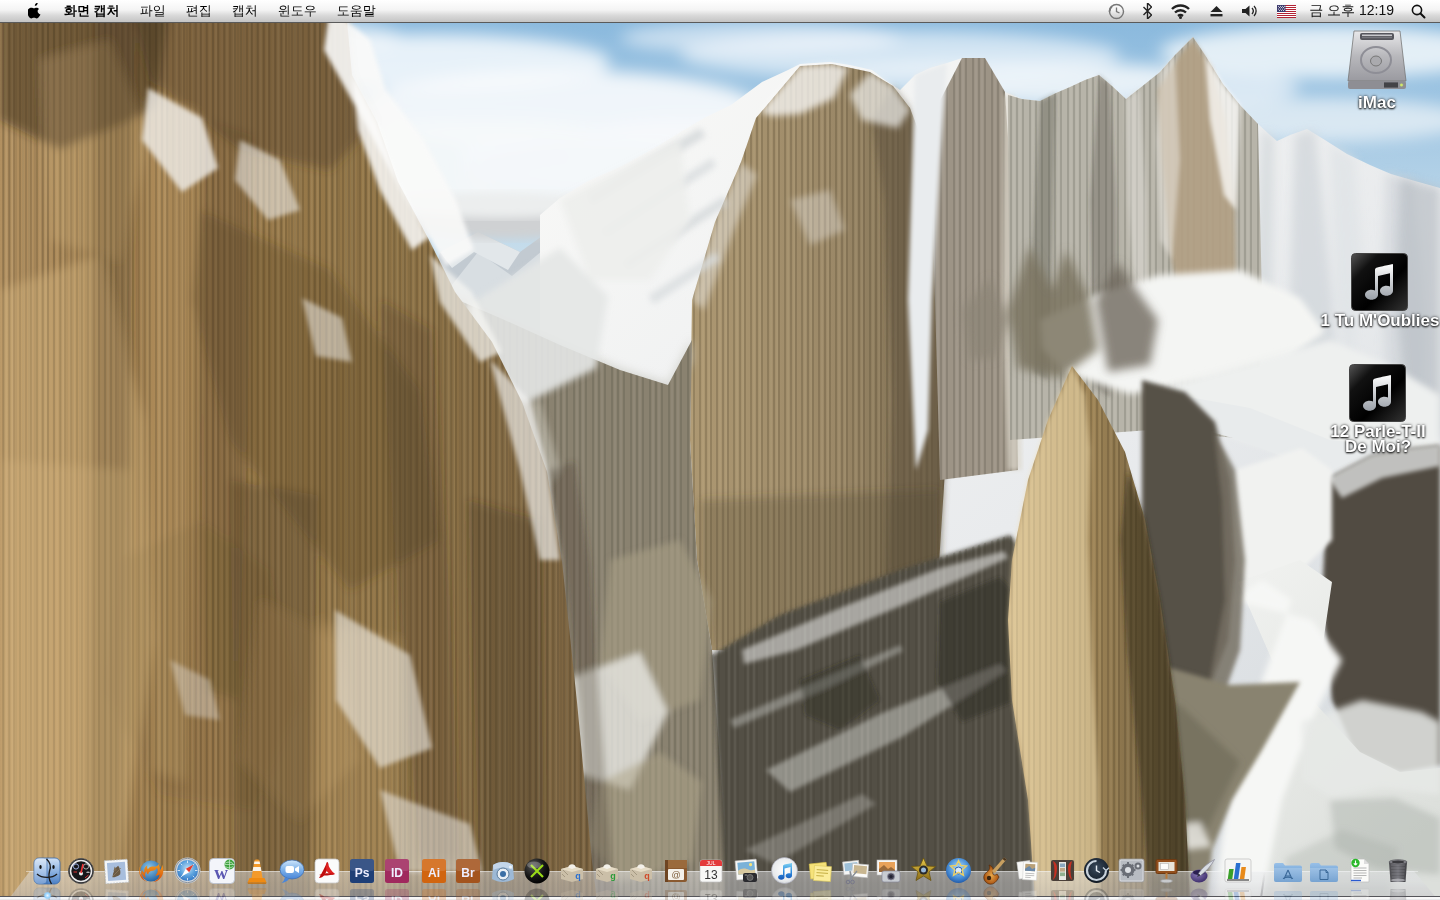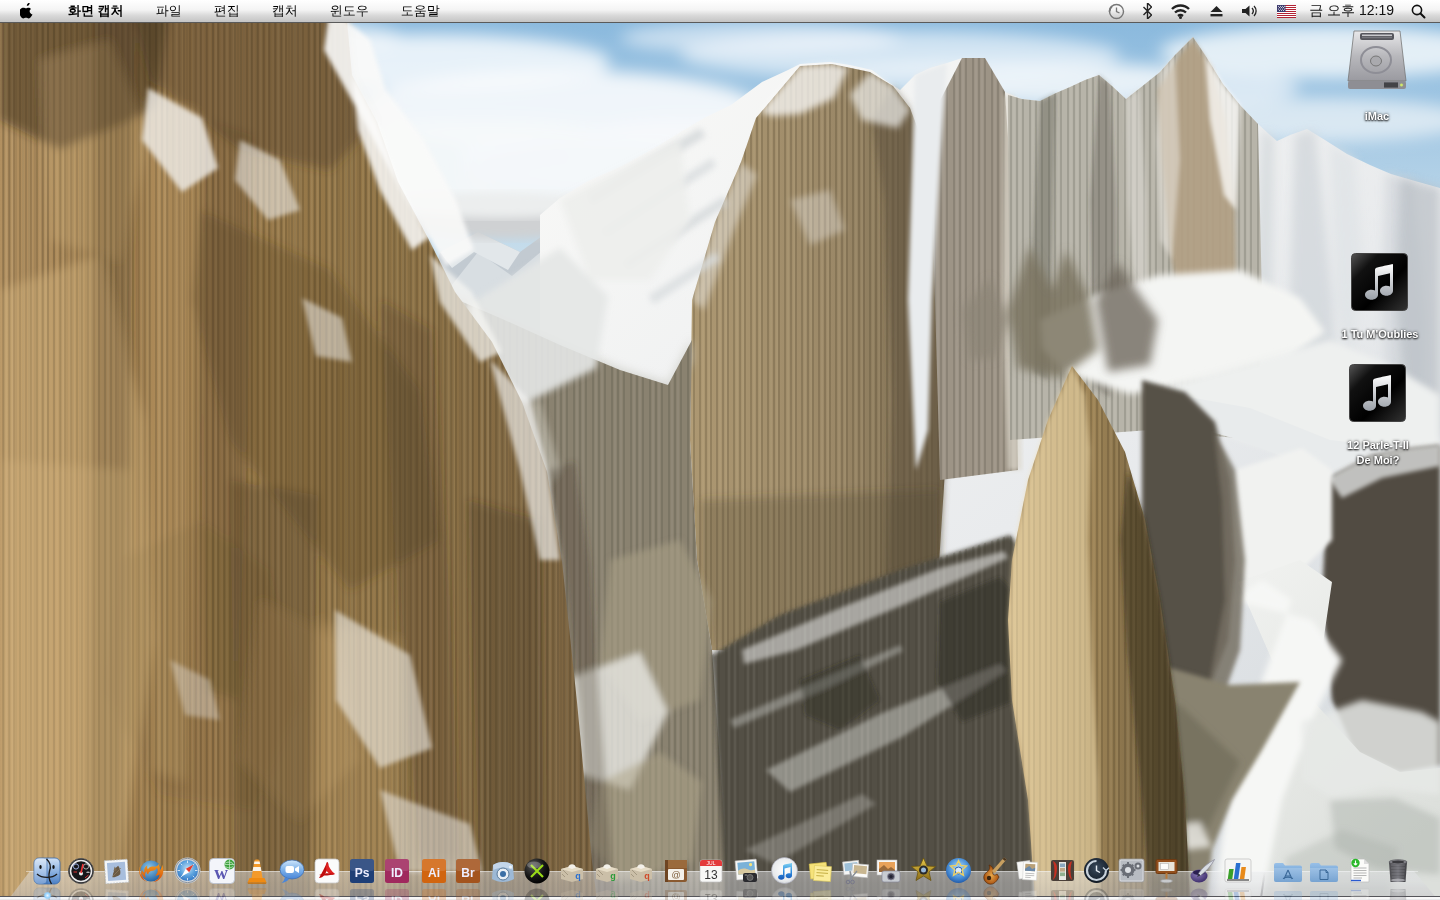--- a/index.html
+++ b/index.html
@@ -1,27 +1,27 @@
 <!DOCTYPE html>
 <html><head>
 <meta charset="utf-8">
 <style>
   html,body{margin:0;padding:0;width:1440px;height:900px;overflow:hidden;background:#888;}
   body{font-family:"Liberation Sans",sans-serif;position:relative;}
   #wall{position:absolute;left:0;top:0;width:1440px;height:900px;}
   #menubar{position:absolute;left:0;top:0;width:1440px;height:22px;
     background:linear-gradient(#ffffff,#f4f4f4 45%,#d9d9d9 70%,#c4c4c4);
     border-bottom:1px solid #5a5a5a;z-index:50;}
-  #menubar .items{position:absolute;left:0;top:0;height:22px;display:flex;align-items:center;color:#000;font-size:13px;gap:12px;}
+  #menubar .items{position:absolute;left:8px;top:0;height:22px;display:flex;align-items:center;color:#000;font-size:13px;}
   #menubar .mi{padding:0 10px;}
   #menubar .apple{padding:0 12px 0 20px;}
   #mright{position:absolute;right:0;top:0;height:22px;display:flex;align-items:center;color:#111;font-size:13px;}
   #mright .ic{margin:0 9px;display:flex;align-items:center;}
   .dicon{position:absolute;z-index:20;text-align:center;}
-  .dlabel{color:#fff;font-size:11px;font-weight:bold;margin-top:16px;text-shadow:0 1px 2px rgba(0,0,0,.95),0 0 3px rgba(0,0,0,.8);line-height:15px;}
+  .dlabel{color:#fff;font-size:17px;font-weight:bold;margin-top:2px;text-shadow:0 1px 2px rgba(0,0,0,.95),0 0 3px rgba(0,0,0,.8);line-height:15px;}
   #dock{position:absolute;left:0;bottom:0;width:1440px;height:60px;z-index:40;}
   #shelf{position:absolute;left:0;bottom:0;width:1440px;height:29px;
     background:linear-gradient(rgba(232,233,236,.48) 0%,rgba(219,220,224,.46) 40%,rgba(194,195,199,.52) 99%);
     clip-path:polygon(30px 0,1414px 0,1438px 29px,8px 29px);}
   #shelftop{position:absolute;left:26px;bottom:28px;width:1392px;height:1.5px;background:rgba(250,250,252,.45);}
   #shelfedge{position:absolute;left:0;bottom:0;width:1440px;height:4px;
     background:linear-gradient(#55555a 0 28%,#f8f8f8 36% 70%,#dcdce0);}
   .dockicon{position:absolute;bottom:15px;width:30px;height:30px;}
   .dockicon svg{position:absolute;left:0;top:0;width:100%;height:100%;}
   .refl{transform:scaleY(-1);opacity:0.25;bottom:-15px;height:30px;

